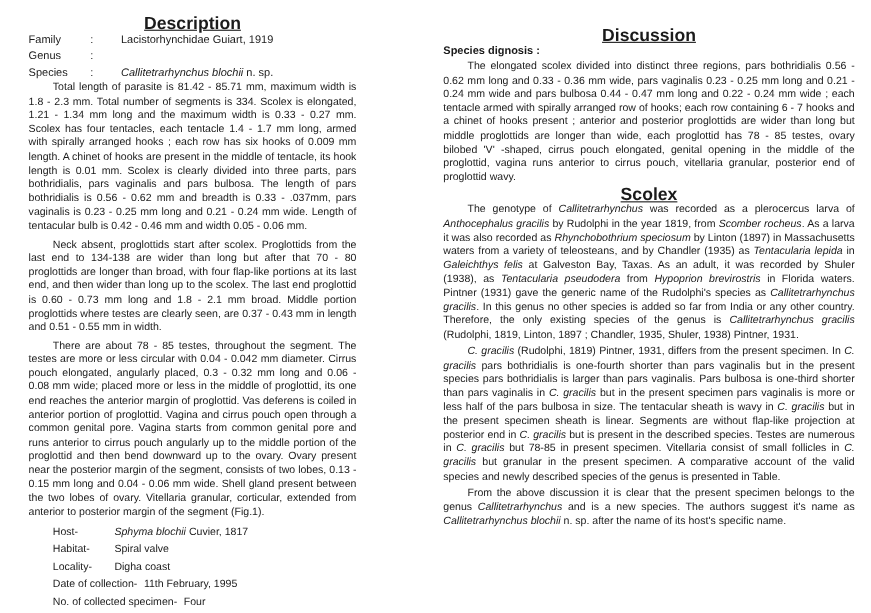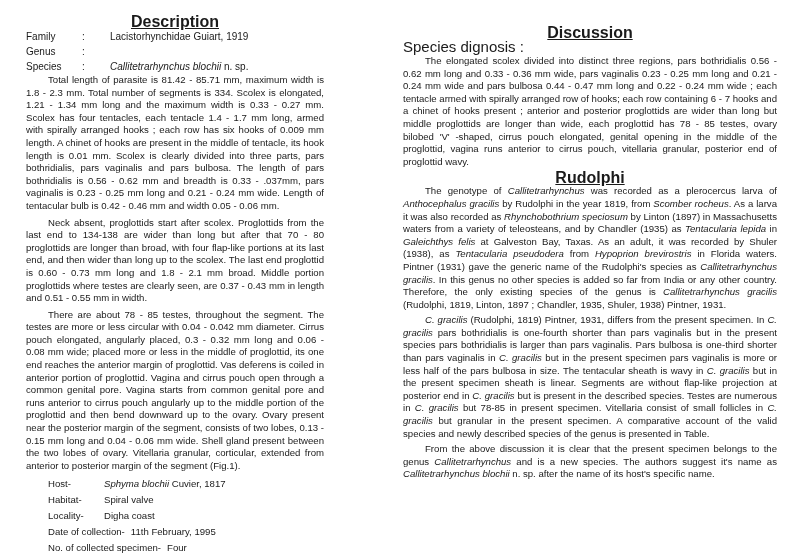--- a/index.html
+++ b/index.html
@@ -4,21 +4,21 @@
 <style>
   html, body { margin: 0; padding: 0; background: #fff; }
   body { width: 792px; height: 557px; position: relative; overflow: hidden;
          font-family: "Liberation Sans", sans-serif; color: #1a1a1a; font-size: 9.6px; line-height: 12.6px; }
   .col { position: absolute; top: 0; }
   .left { left: 26px; width: 298px; }
   .right { left: 403px; width: 374px; }
   h2 { font-size: 16px; font-weight: bold; text-align: center; margin: 0; line-height: 13px; text-decoration: underline; }
   .left h2 { margin-top: 15px; margin-bottom: 1px; }
   .right h2.disc { margin-top: 26px; margin-bottom: 1px; }
-  h3 { font-size: 15px; font-weight: normal; margin: 0 0 1px 0; line-height: 14px; }
+  h3 { font-size: 10px; font-weight: bold; margin: 0 0 1px 0; line-height: 14px; }
   .tax { display: flex; font-size: 10px; line-height: 15px; }
   .tax .k { width: 56px; }
   .tax .c { width: 28px; }
   p { margin: 0 0 4px 0; text-align: justify; text-indent: 22px; }
   .right p { margin-bottom: 3px; }
   .meta { margin-left: 22px; }
   .meta .row { line-height: 16px; white-space: nowrap; }
   .meta .lab { display: inline-block; min-width: 52px; margin-right: 4px; }
   .meta .row.wide .lab { min-width: 0; margin-right: 6px; }
   i { font-style: italic; }
@@ -57,17 +57,17 @@
     <div class="row"><span class="lab">Holotype-</span></div>
 
   </div>
 
 </div>
 
 <div class="col right">
   <h2 class="disc">Discussion</h2>
   <h3>Species dignosis :</h3>
   <p><span>The elongated scolex divided into distinct three regions, pars bothridialis 0.56 - 0.62 mm long and 0.33 - 0.36 mm wide, pars vaginalis 0.23 - 0.25 mm long and 0.21 - 0.24 mm wide and pars bulbosa 0.44 - 0.47 mm long and 0.22 - 0.24 mm wide ; each tentacle armed with spirally arranged row of hooks; each row containing 6 - 7 hooks and a chinet of hooks present ; anterior and posterior proglottids are wider than long but middle proglottids are longer than wide, each proglottid has 78 - 85 testes, ovary bilobed 'V' -shaped, cirrus pouch elongated, genital opening in the middle of the proglottid, vagina runs anterior to cirrus pouch, vitellaria granular, posterior end of proglottid wavy.</span></p>
-  <h2 class="remarks">Rudolphi</h2>
+  <h2 class="remarks">Scolex</h2>
   <p><span>The genotype of </span><i>Callitetrarhynchus</i><span> was recorded as a plerocercus larva of </span><i>Anthocephalus gracilis</i><span> by Rudolphi in the year 1819, from </span><i>Scomber rocheus</i><span>. As a larva it was also recorded as </span><i>Rhynchobothrium speciosum</i><span> by Linton (1897) in Massachusetts waters from a variety of teleosteans, and by Chandler (1935) as </span><i>Tentacularia lepida</i><span> in </span><i>Galeichthys felis</i><span> at Galveston Bay, Taxas. As an adult, it was recorded by Shuler (1938), as </span><i>Tentacularia pseudodera</i><span> from </span><i>Hypoprion brevirostris</i><span> in Florida waters. Pintner (1931) gave the generic name of the Rudolphi's species as </span><i>Callitetrarhynchus gracilis</i><span>. In this genus no other species is added so far from India or any other country. Therefore, the only existing species of the genus is </span><i>Callitetrarhynchus gracilis</i><span> (Rudolphi, 1819, Linton, 1897 ; Chandler, 1935, Shuler, 1938) Pintner, 1931.</span></p>
   <p><i>C. gracilis</i><span> (Rudolphi, 1819) Pintner, 1931, differs from the present specimen. In </span><i>C. gracilis</i><span> pars bothridialis is one-fourth shorter than pars vaginalis but in the present species pars bothridialis is larger than pars vaginalis. Pars bulbosa is one-third shorter than pars vaginalis in </span><i>C. gracilis</i><span> but in the present specimen pars vaginalis is more or less half of the pars bulbosa in size. The tentacular sheath is wavy in </span><i>C. gracilis</i><span> but in the present specimen sheath is linear. Segments are without flap-like projection at posterior end in </span><i>C. gracilis</i><span> but is present in the described species. Testes are numerous in </span><i>C. gracilis</i><span> but 78-85 in present specimen. Vitellaria consist of small follicles in </span><i>C. gracilis</i><span> but granular in the present specimen. A comparative account of the valid species and newly described species of the genus is presented in Table.</span></p>
   <p><span>From the above discussion it is clear that the present specimen belongs to the genus </span><i>Callitetrarhynchus</i><span> and is a new species. The authors suggest it's name as </span><i>Callitetrarhynchus blochii</i><span> n. sp. after the name of its host's specific name.</span></p>
 </div>
 
 </body></html>

